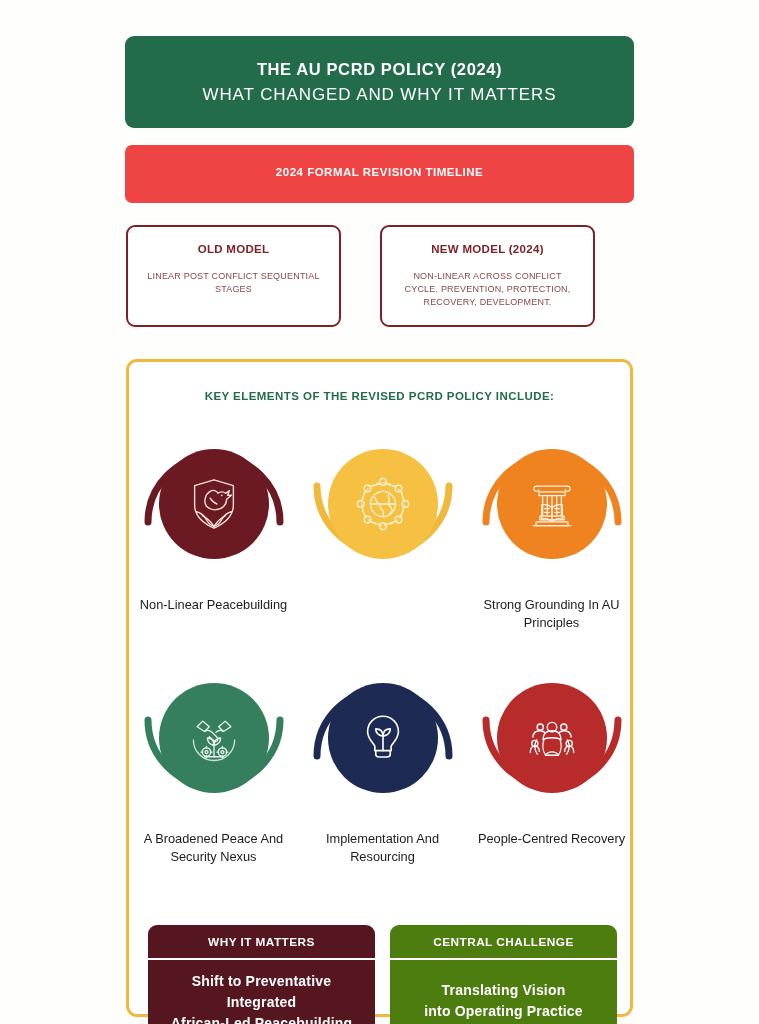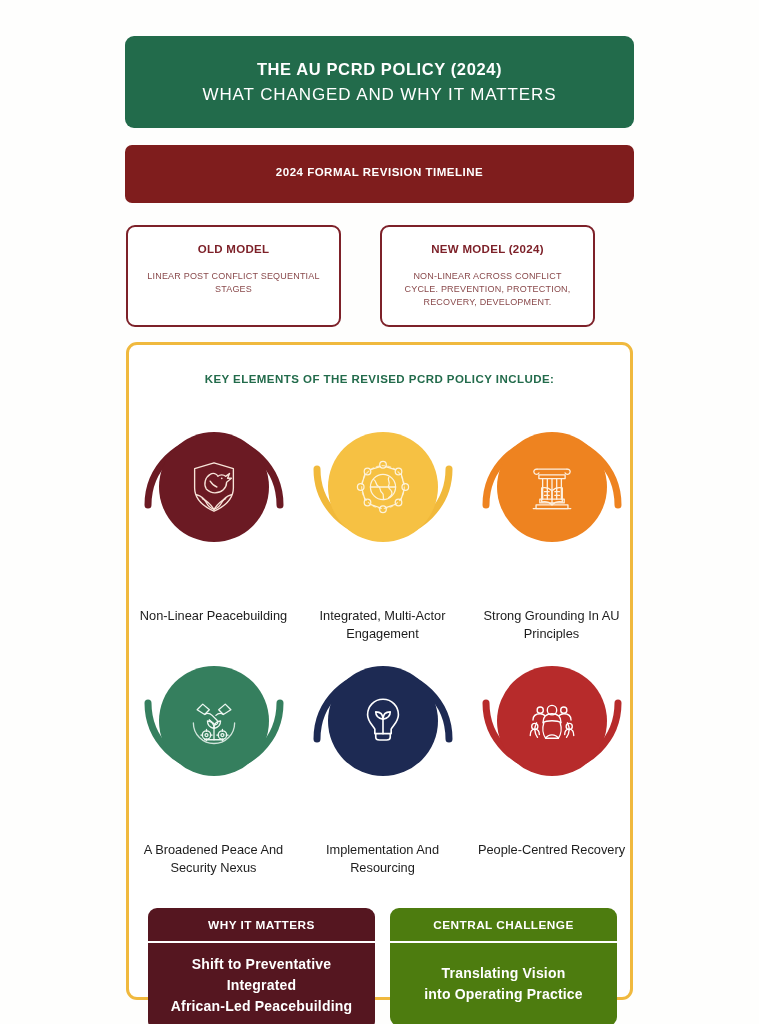--- a/index.html
+++ b/index.html
@@ -46,21 +46,21 @@
     font-size: 17px;
     font-weight: 400;
     letter-spacing: 0.9px;
   }
 
   
   .timeline-banner {
     position: absolute;
     left: 125px; top: 145px;
     width: 509px; height: 58px;
-    background: #7f1d1d;
+    background: #ef4444;
     border-radius: 7px;
     display: flex;
     flex-direction: column;
     align-items: center;
     justify-content: center;
     text-align: center;
   }
   .timeline-line1 {
     font-size: 11.5px;
     font-weight: bold;
@@ -101,21 +101,21 @@
   .model-desc {
     font-size: 9px;
     color: #89494b;
     line-height: 1.45;
     letter-spacing: 0.2px;
   }
 
   
   .key-container {
     position: absolute;
-    left: 126px; top: 342px;
+    left: 126px; top: 359px;
     width: 507px; height: 658px;
     border: 3px solid #f0b93e;
     border-radius: 11px;
     background: #ffffff;
   }
   .key-heading {
     text-align: center;
     font-size: 11.5px;
     font-weight: bold;
     color: #226b4b;
@@ -132,21 +132,20 @@
   }
   .circle-row.row1 { top: 62px; }
   .circle-row.row2 { top: 296px; }
 
   .node {
     width: 150px;
     display: flex;
     flex-direction: column;
     align-items: center;
     position: relative;
-    gap: 28px;
   }
   .circle-wrap {
     position: relative;
     width: 132px; height: 160px;
     display: flex;
     align-items: center;
     justify-content: center;
   }
   .arc-svg {
     position: absolute;
@@ -283,21 +282,20 @@
                 <path d="M53.6 35.3 L50.6 45.1"></path>
                 <path d="M45.2 49.8 L34.9 53.3"></path>
                 <path d="M29 53.4 L18.8 49.9"></path>
                 <path d="M13.4 45.4 L10.6 35.2"></path>
                 <path d="M10.4 28.8 L13.3 18.6"></path>
                 <path d="M18.7 14.2 L29.1 10.9"></path>
               </g>
             </svg>
           </div>
         </div>
-        <div class="node-label">Integrated, Multi-Actor Engagement</div>
       </div>
 
       <div class="node">
         <div class="circle-wrap">
           <svg class="arc-svg" viewBox="0 0 144 160">
             <path d="M 6 98 A 66 66 0 0 1 138 98" fill="none" stroke="#EE8320" stroke-width="7" stroke-linecap="round"></path>
           </svg>
           <div class="circle" style="background:#EE8320">
             <svg width="60" height="60" viewBox="0 0 64 64">
               <g fill="none" stroke="#fdf0e0" stroke-width="1.4" stroke-linecap="round" stroke-linejoin="round">

